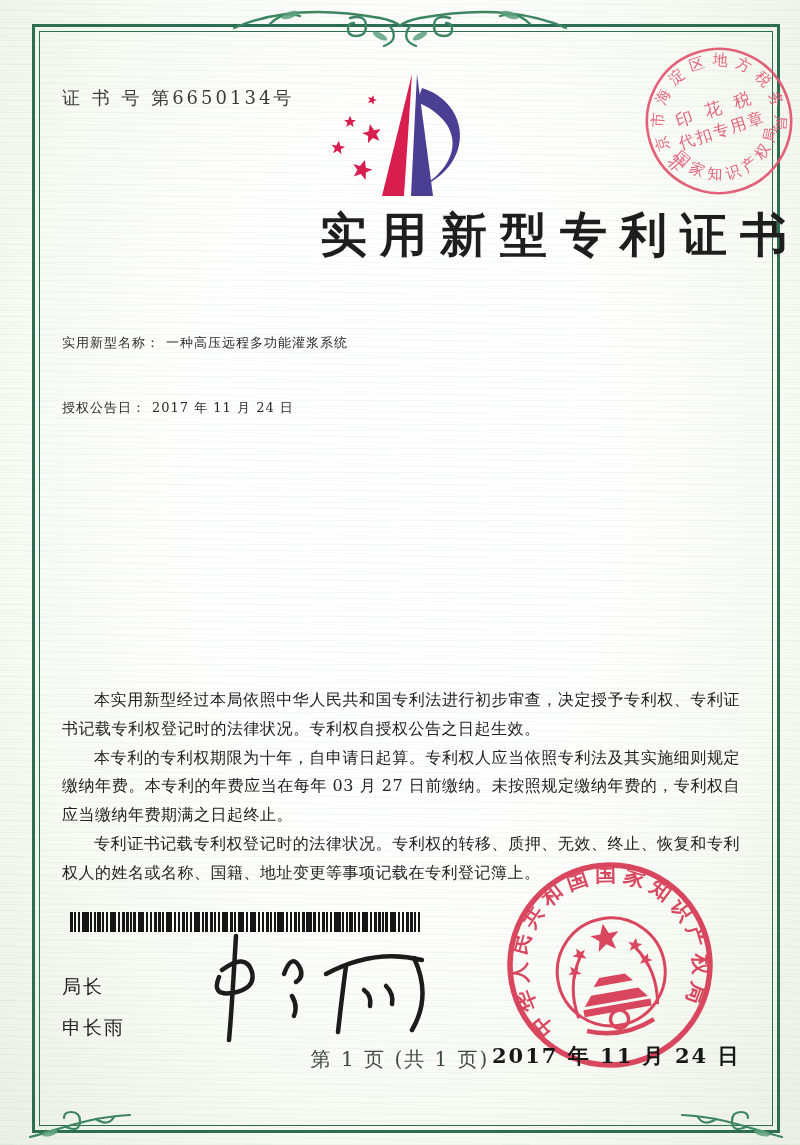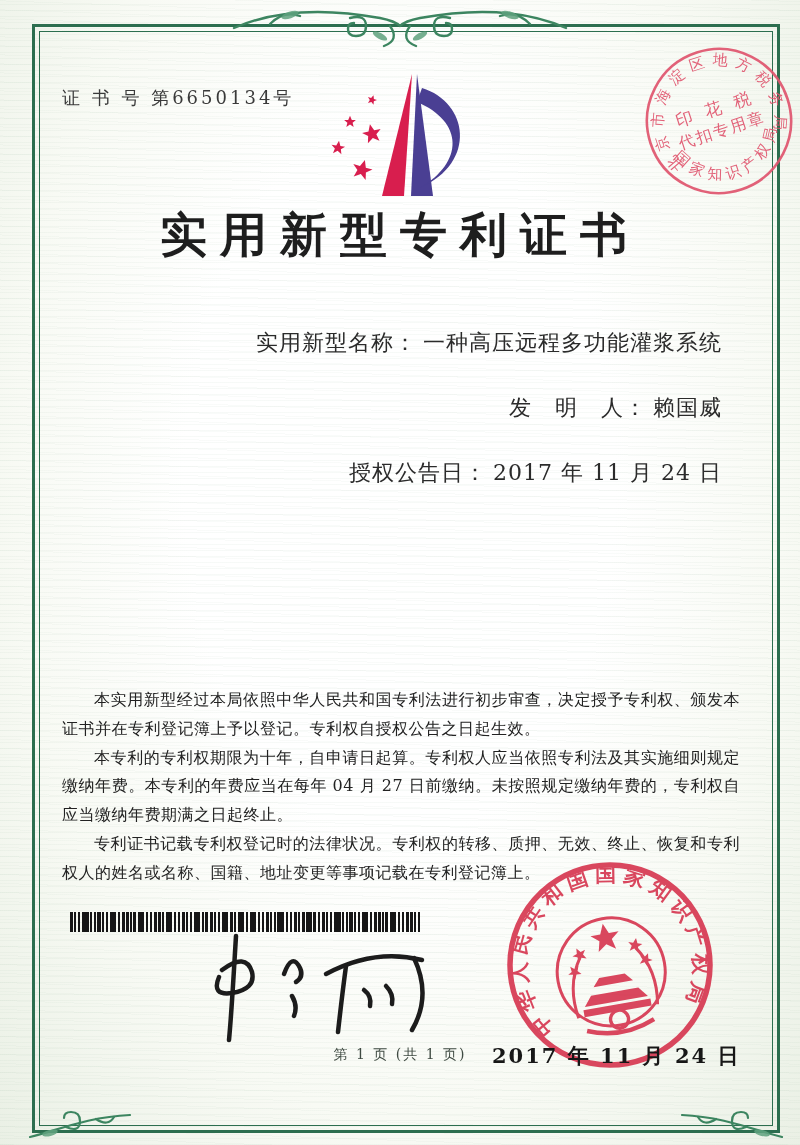--- a/index.html
+++ b/index.html
@@ -32,26 +32,26 @@
 
   .cert-no{
     position:absolute;top:86px;left:62px;
     font-size:18px;letter-spacing:3px;color:#3a3a3a;
   }
   .logo{position:absolute;top:70px;left:316px;}
   .stamp{position:absolute;top:36px;left:634px;}
 
   .title{
     position:absolute;top:204px;left:0;width:100%;margin:0;
-    text-align:center;font-size:47px;font-weight:700;
+    text-align:right;font-size:47px;font-weight:700;
     letter-spacing:13px;color:#1e1e1e;
   }
 
   .fields{position:absolute;top:324px;left:62px;width:660px;}
-  .field-row{margin-bottom:28px;line-height:37px;font-size:22px;color:#2b2b2b;letter-spacing:1px;text-align:right;}
+  .field-row{margin-bottom:28px;line-height:37px;font-size:13px;color:#2b2b2b;letter-spacing:1px;}
   .field-label{color:#2b2b2b;}
   .field-value{margin-left:6px;}
 
   .body-text{position:absolute;top:686px;left:62px;right:60px;color:#222;}
   .body-text p{
     margin:0;font-size:16px;line-height:1.8;text-indent:2em;
     text-align:justify;letter-spacing:.5px;
   }
 
   .barcode{
@@ -69,21 +69,21 @@
   .signature{position:absolute;top:928px;left:188px;}
 
   .seal{position:absolute;top:860px;left:494px;}
   .seal-date{
     position:absolute;top:1042px;left:492px;
     font-size:21px;font-weight:700;color:#171717;letter-spacing:2px;
   }
 
   .footer{
     position:absolute;top:1046px;left:0;width:100%;
-    text-align:center;font-size:14px;letter-spacing:2px;color:#3f4a42;
+    text-align:center;font-size:20px;letter-spacing:2px;color:#3f4a42;
   }
 </style>
 </head>
 <body>
 
 <div class="page">
 
   <div class="border-outer"></div>
   <div class="border-inner"></div>
 
@@ -163,35 +163,36 @@
     </g>
   </svg>
 
   <h1 class="title">实用新型专利证书</h1>
 
   <div class="fields">
     <div class="field-row">
       <span class="field-label">实用新型名称：</span><span class="field-value">一种高压远程多功能灌浆系统</span>
     </div>
     <div class="field-row">
-      <span class="field-label">发　明　人：</span><span class="field-value">赖国威</span>
-    </div>
-    <div class="field-row">
       <span class="field-label">授权公告日：</span><span class="field-value">2017 年 11 月 24 日</span>
     </div>
   </div>
 
   <div class="body-text">
-    <p>本实用新型经过本局依照中华人民共和国专利法进行初步审查，决定授予专利权、颁发本证书并在专利登记簿上予以登记。专利权自授权公告之日起生效。</p>
-    <p>本专利的专利权期限为十年，自申请日起算。专利权人应当依照专利法及其实施细则规定缴纳年费。本专利的年费应当在每年 04 月 27 日前缴纳。未按照规定缴纳年费的，专利权自应当缴纳年费期满之日起终止。</p>
+    <p>本实用新型经过本局依照中华人民共和国专利法进行初步审查，决定授予专利权、专利证书记载专利权登记时的法律状况。专利权自授权公告之日起生效。</p>
+    <p>本专利的专利权期限为十年，自申请日起算。专利权人应当依照专利法及其实施细则规定缴纳年费。本专利的年费应当在每年 03 月 27 日前缴纳。未按照规定缴纳年费的，专利权自应当缴纳年费期满之日起终止。</p>
     <p>专利证书记载专利权登记时的法律状况。专利权的转移、质押、无效、终止、恢复和专利权人的姓名或名称、国籍、地址变更等事项记载在专利登记簿上。</p>
   </div>
 
   <div class="barcode"></div>
 
+  <div class="officer">
+    <div class="officer-title">局长</div>
+    <div class="officer-name">申长雨</div>
+  </div>
 
   <svg class="signature" width="250" height="125" viewBox="0 0 250 125">
     <g fill="none" stroke="#1c1c1c" stroke-width="4.5" stroke-linecap="round" stroke-linejoin="round">
       <path d="M34 42 q24 -18 30 2 q4 17 -20 21 q-21 3 -13 -16"></path>
       <path d="M48 8 C46 40 44 80 41 112"></path>
       <path d="M96 46 q8 -22 16 -6 q4 9 -4 14"></path>
       <path d="M104 68 q6 10 2 20"></path>
       <path d="M138 46 q48 -26 96 -14"></path>
       <path d="M158 38 C155 60 152 86 150 104"></path>
       <path d="M226 30 q18 38 -2 72"></path>

